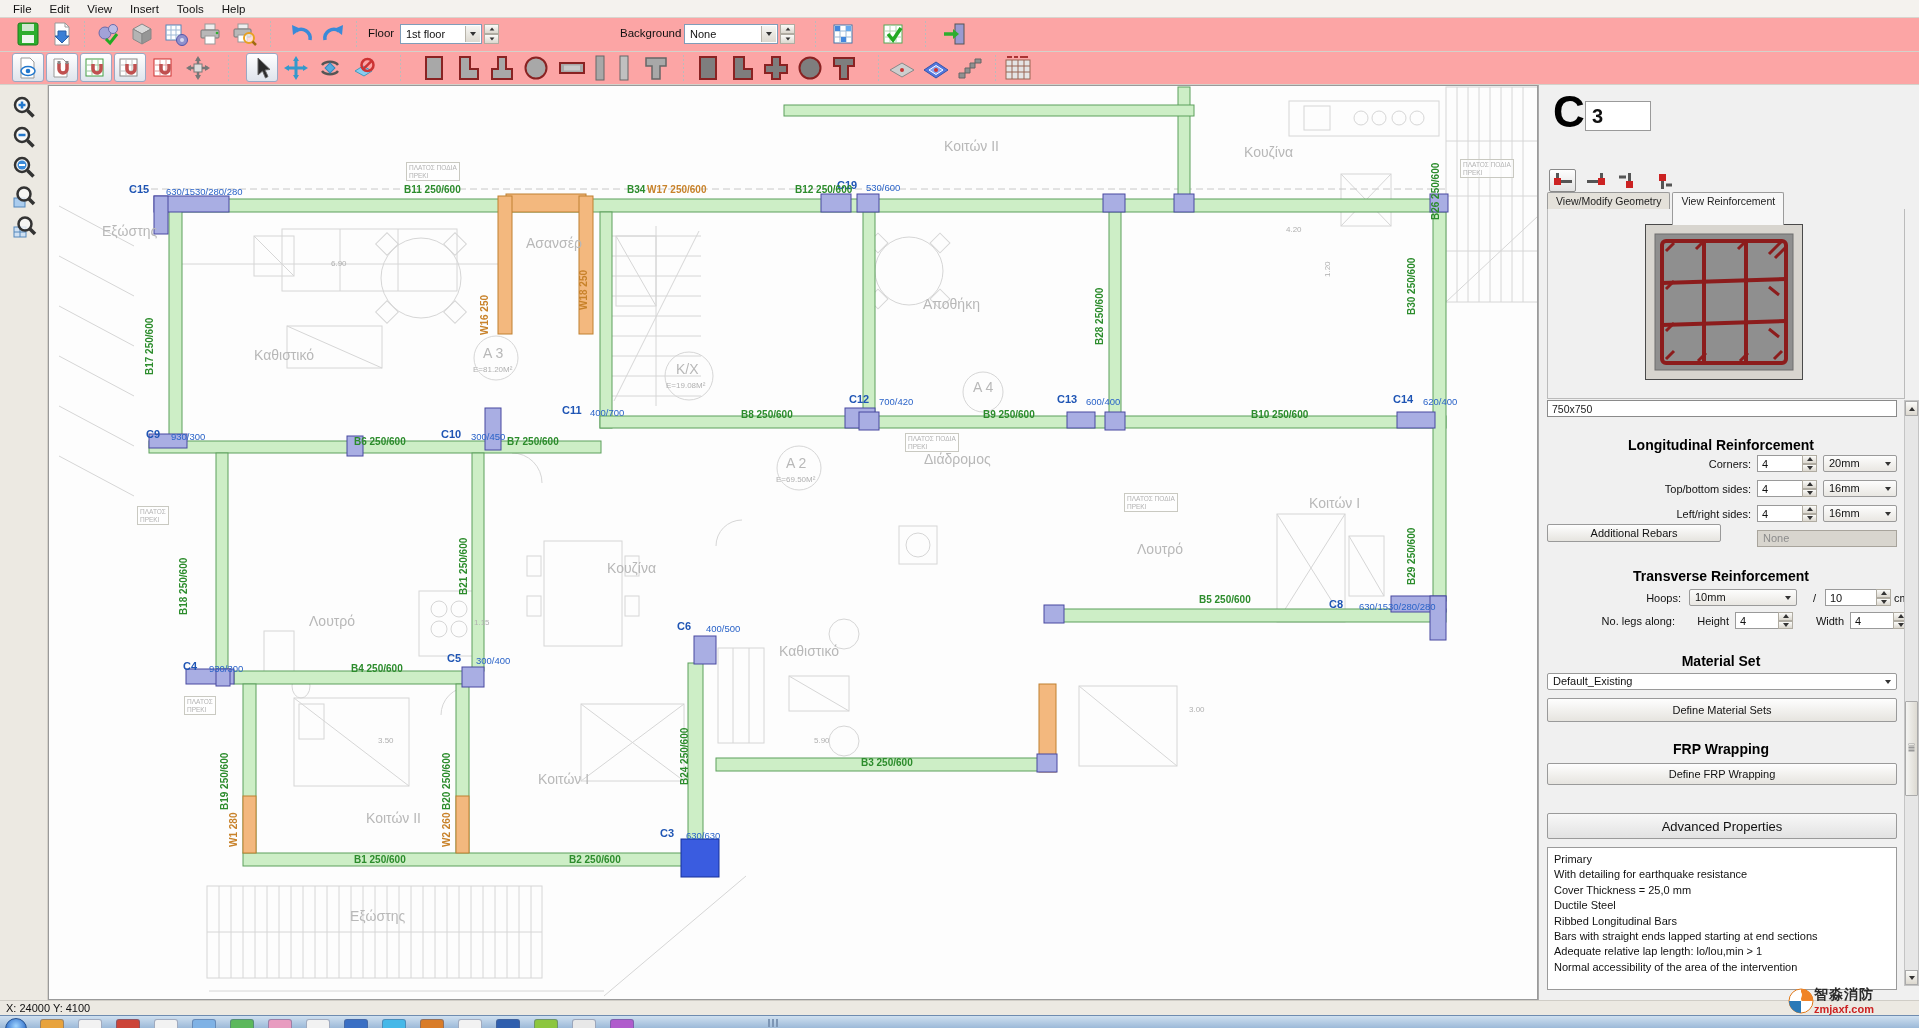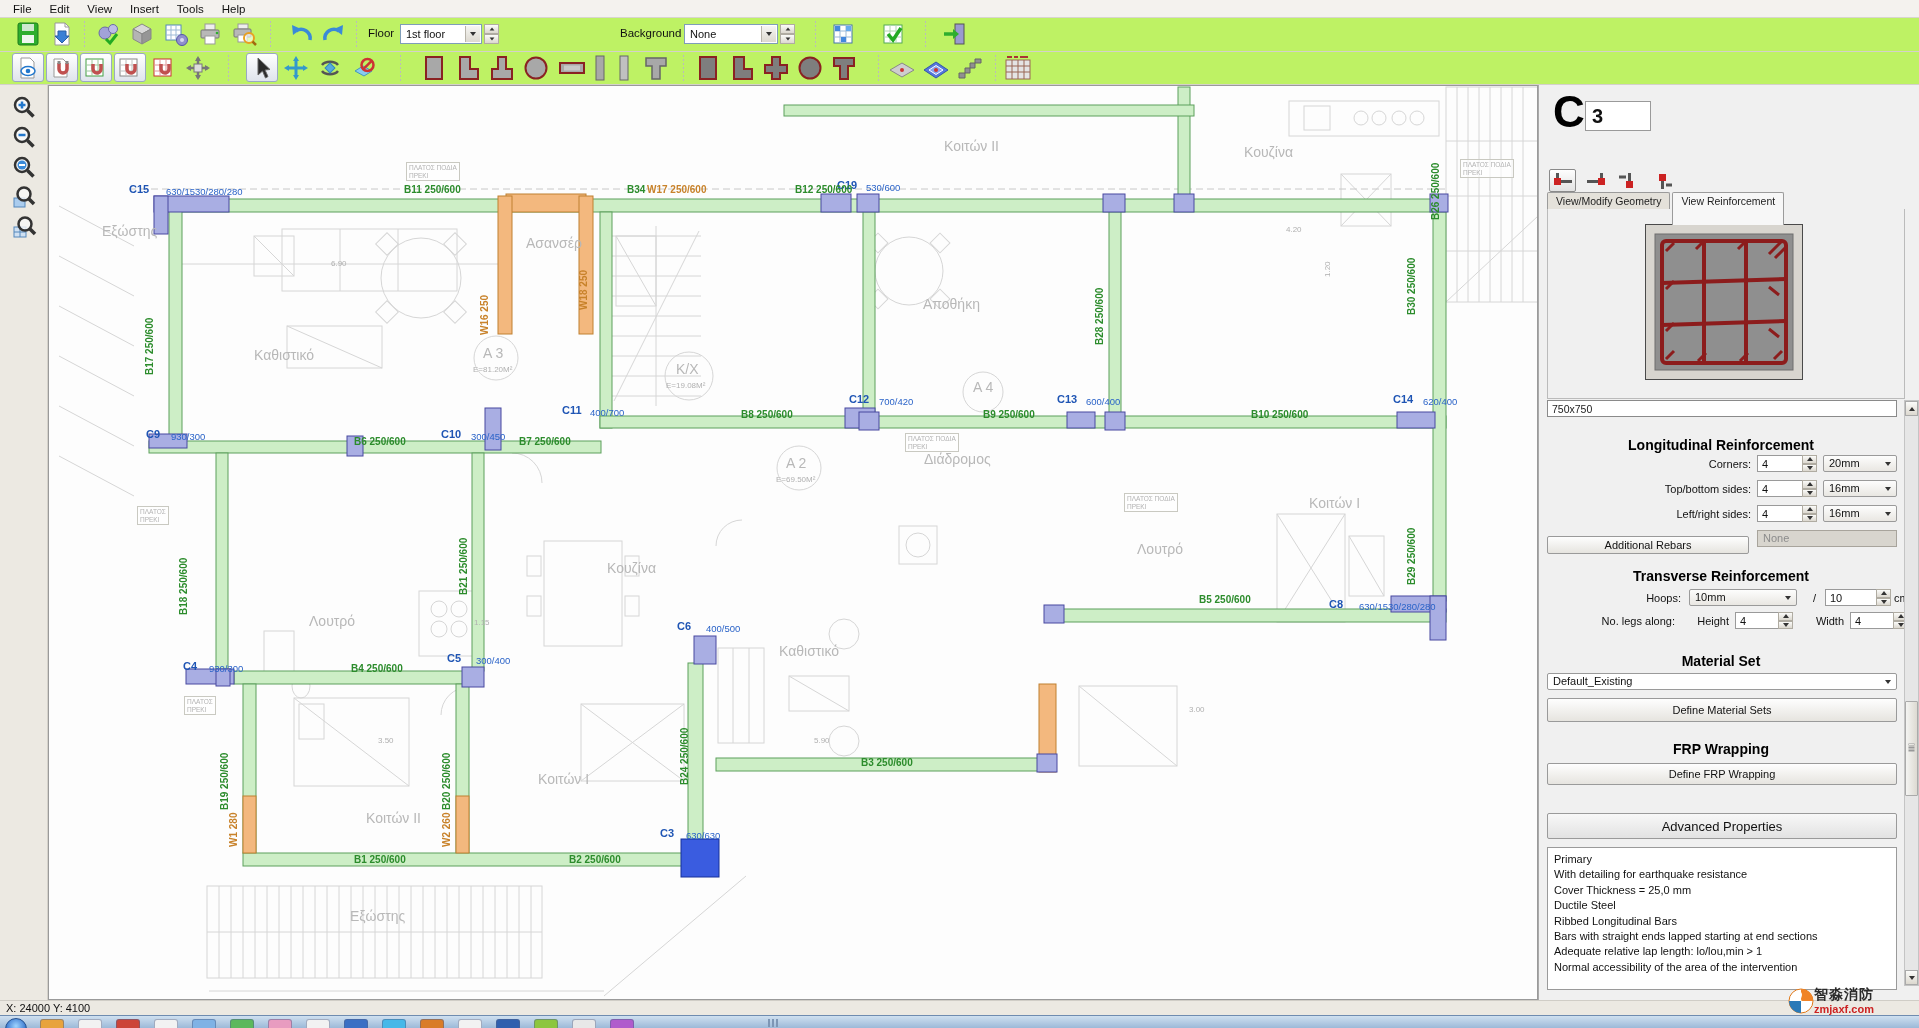--- a/index.html
+++ b/index.html
@@ -4,21 +4,21 @@
 <style>
   html,body{margin:0;padding:0;background:#888;}
   *{box-sizing:border-box;font-family:"Liberation Sans",sans-serif;}
   .app{position:relative;width:1919px;height:1028px;background:#ece9e2;overflow:hidden;}
 
   
   .menubar{position:absolute;left:0;top:0;right:0;height:18px;background:#f4f2ee;border-bottom:1px solid #d8d5ce;display:flex;align-items:center;padding-left:4px;}
   .menuitem{font-size:11.5px;color:#111;padding:1px 9px;cursor:default;}
 
   
-  .tb{position:absolute;left:0;right:0;background:#bef264;border-bottom:1px solid #d4d1ca;}
+  .tb{position:absolute;left:0;right:0;background:#fca5a5;border-bottom:1px solid #d4d1ca;}
   .tb1{top:18px;height:34px;}
   .tb2{top:52px;height:33px;}
   .tbbtn{position:absolute;top:1px;width:32px;height:30px;display:flex;align-items:center;justify-content:center;border:1px solid transparent;border-radius:3px;}
   .tb2 .tbbtn{height:29px;}
   .tbbtn.on{border:1px solid #9aa8c4;background:linear-gradient(#ffffff,#dfe4ec);}
   .tbsep{position:absolute;top:3px;bottom:3px;width:1px;background:repeating-linear-gradient(#bbb 0 2px,transparent 2px 4px);}
   .tblabel{position:absolute;top:9px;font-size:11.5px;color:#111;}
   .combo{position:absolute;top:6px;height:20px;background:#fff;border:1px solid #7f9db9;font-size:11px;line-height:18px;padding:0 18px 0 5px;color:#111;white-space:nowrap;}
   .combo .ca{position:absolute;right:1px;top:1px;bottom:1px;width:15px;background:linear-gradient(#f6f6f3,#ddd9d0);border-left:1px solid #b8b4aa;display:flex;align-items:center;justify-content:center;}
   .tri-d{width:0;height:0;border-left:3.5px solid transparent;border-right:3.5px solid transparent;border-top:4px solid #333;}
@@ -604,21 +604,21 @@
         <div class="pl pl-c" style="left: 1280px; top: 513px;">C8</div>
         <div class="pl pl-d" style="left: 1310px; top: 515px;">630/1530/280/280</div>
         <div class="pl pl-c" style="left: 611px; top: 742px;">C3</div>
         <div class="pl pl-d" style="left: 637px; top: 744px;">630/630</div>
         <div class="pl pl-b" style="left: 355px; top: 98px;">B11  250/600</div>
         <div class="pl pl-b" style="left: 578px; top: 98px;">B34</div>
         <div class="pl pl-b" style="left: 746px; top: 98px;">B12  250/600</div>
         <div class="pl pl-b rot" style="left: 1392px; top: 123px;">B26 250/600</div>
         <div class="pl pl-b rot" style="left: 106px; top: 278px;">B17 250/600</div>
         <div class="pl pl-b" style="left: 305px; top: 350px;">B6  250/600</div>
-        <div class="pl pl-b" style="left: 470px; top: 350px;">B7  250/600</div>
+        <div class="pl pl-b" style="left: 458px; top: 350px;">B7  250/600</div>
         <div class="pl pl-b" style="left: 692px; top: 323px;">B8  250/600</div>
         <div class="pl pl-b" style="left: 934px; top: 323px;">B9  250/600</div>
         <div class="pl pl-b" style="left: 1202px; top: 323px;">B10  250/600</div>
         <div class="pl pl-b rot" style="left: 1056px; top: 248px;">B28 250/600</div>
         <div class="pl pl-b rot" style="left: 1368px; top: 218px;">B30 250/600</div>
         <div class="pl pl-b rot" style="left: 1368px; top: 488px;">B29 250/600</div>
         <div class="pl pl-b rot" style="left: 140px; top: 518px;">B18 250/600</div>
         <div class="pl pl-b rot" style="left: 420px; top: 498px;">B21 250/600</div>
         <div class="pl pl-b" style="left: 302px; top: 577px;">B4  250/600</div>
         <div class="pl pl-b rot" style="left: 181px; top: 713px;">B19 250/600</div>
@@ -765,21 +765,21 @@
         <div>
           <span class="tri-u"></span>
         </div>
         <div>
           <span class="tri-d"></span>
         </div>
       </div>
     <div class="pcombo" style="left:284px;top:420px;width:74px"><span>16mm</span><span class="ca">
           <span class="tri-d"></span>
         </span></div>
-    <div class="pbtn" style="left:8px;top:451px;width:202px;height:18px">Additional Rebars</div>
+    <div class="pbtn" style="left:8px;top:439px;width:174px;height:18px">Additional Rebars</div>
     <div class="pdisabled" style="left:218px;top:445px;width:140px">None</div>
 
     <div class="phead" style="top:483px">Transverse Reinforcement</div>
     <span class="plabel" style="left:40px;top:507px;width:102px">Hoops:</span>
     <div class="pcombo" style="left:150px;top:504px;width:108px"><span>10mm</span><span class="ca">
           <span class="tri-d"></span>
         </span></div>
     <span class="plabel" style="left:265px;top:507px;width:12px">/</span>
     <input class="pinput" style="left: 286px; top: 504px; width: 52px;" value="10">
     <div class="pspin" style="left:337px;top:504px">

